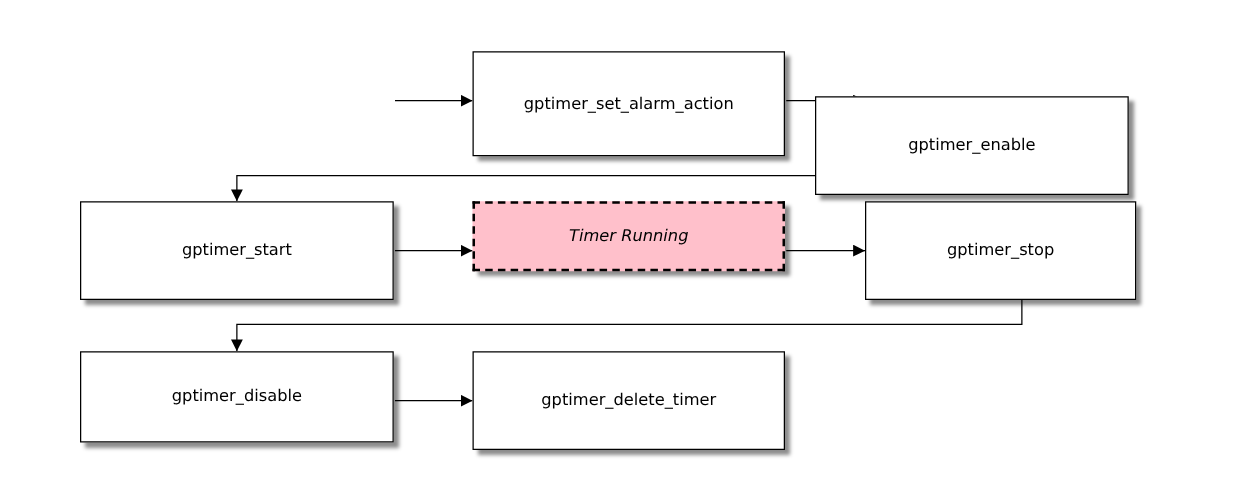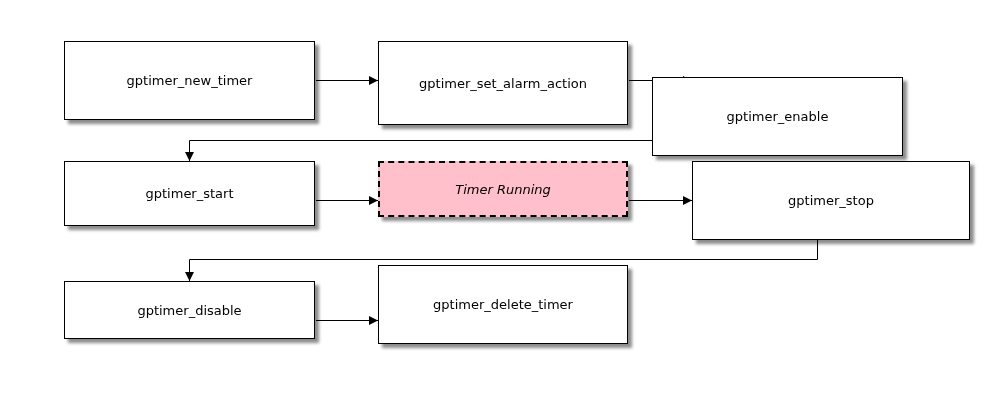--- a/index.html
+++ b/index.html
@@ -38,26 +38,26 @@
   }
   .node.highlight {
     border: 2px dashed #000000;
     background: #ffc0cb;
   }
   
   .n-new-timer      { left: 64px;  top: 41px;  width: 251px; height: 79px; }
   .n-config         { left: 378px; top: 41px;  width: 250px; height: 84px; }
   .n-enable         { left: 652px; top: 41px;  width: 251px; height: 79px; margin-top: 36px; }
   
-  .n-start          { left: 64px;  top: 161px; width: 251px; height: 65px; }
+  .n-start          { left: 64px;  top: 161px; width: 251px; height: 79px; }
   .n-timer-running  { left: 378px; top: 161px; width: 250px; height: 56px; font-style: italic; }
-  .n-stop           { left: 692px; top: 161px; width: 278px; height: 79px; }
+  .n-stop           { left: 692px; top: 161px; width: 217px; height: 79px; }
   
-  .n-disable        { left: 64px;  top: 281px; width: 251px; height: 58px; }
-  .n-delete-timer   { left: 378px; top: 265px; width: 250px; height: 79px; }
+  .n-disable        { left: 64px;  top: 281px; width: 251px; height: 73px; }
+  .n-delete-timer   { left: 378px; top: 281px; width: 250px; height: 79px; }
   .ln { display: block; }
 </style>
 </head>
 <body>
 
 <div class="canvas">
 
   <svg class="wires" width="1006" height="400" viewBox="0 0 1006 400">
     <defs>
       <marker id="ah" viewBox="0 0 10 10" refX="10" refY="5" markerWidth="9.5" markerHeight="9.5" orient="auto-start-reverse">
@@ -66,23 +66,20 @@
     </defs>
     <path d="M316,80.5 H378" fill="none" stroke="#000000" stroke-width="1" marker-end="url(#ah)"></path>
     <path d="M629,80.5 H692" fill="none" stroke="#000000" stroke-width="1" marker-end="url(#ah)"></path>
     <path d="M817.5,120 V140.5 H189.5 V161" fill="none" stroke="#000000" stroke-width="1" marker-end="url(#ah)"></path>
     <path d="M316,200.5 H378" fill="none" stroke="#000000" stroke-width="1" marker-end="url(#ah)"></path>
     <path d="M629,200.5 H692" fill="none" stroke="#000000" stroke-width="1" marker-end="url(#ah)"></path>
     <path d="M817.5,240 V259.5 H189.5 V281" fill="none" stroke="#000000" stroke-width="1" marker-end="url(#ah)"></path>
     <path d="M316,320.5 H378" fill="none" stroke="#000000" stroke-width="1" marker-end="url(#ah)"></path>
   </svg>
 
-  <div class="node n-new-timer">
-    <span class="ln">gptimer_new_timer</span>
-  </div>
 
   <div class="node n-config">
     <span class="ln">gptimer_set_alarm_action</span>
   </div>
 
   <div class="node n-enable">
     <span class="ln">gptimer_enable</span>
   </div>
 
   <div class="node n-start">

